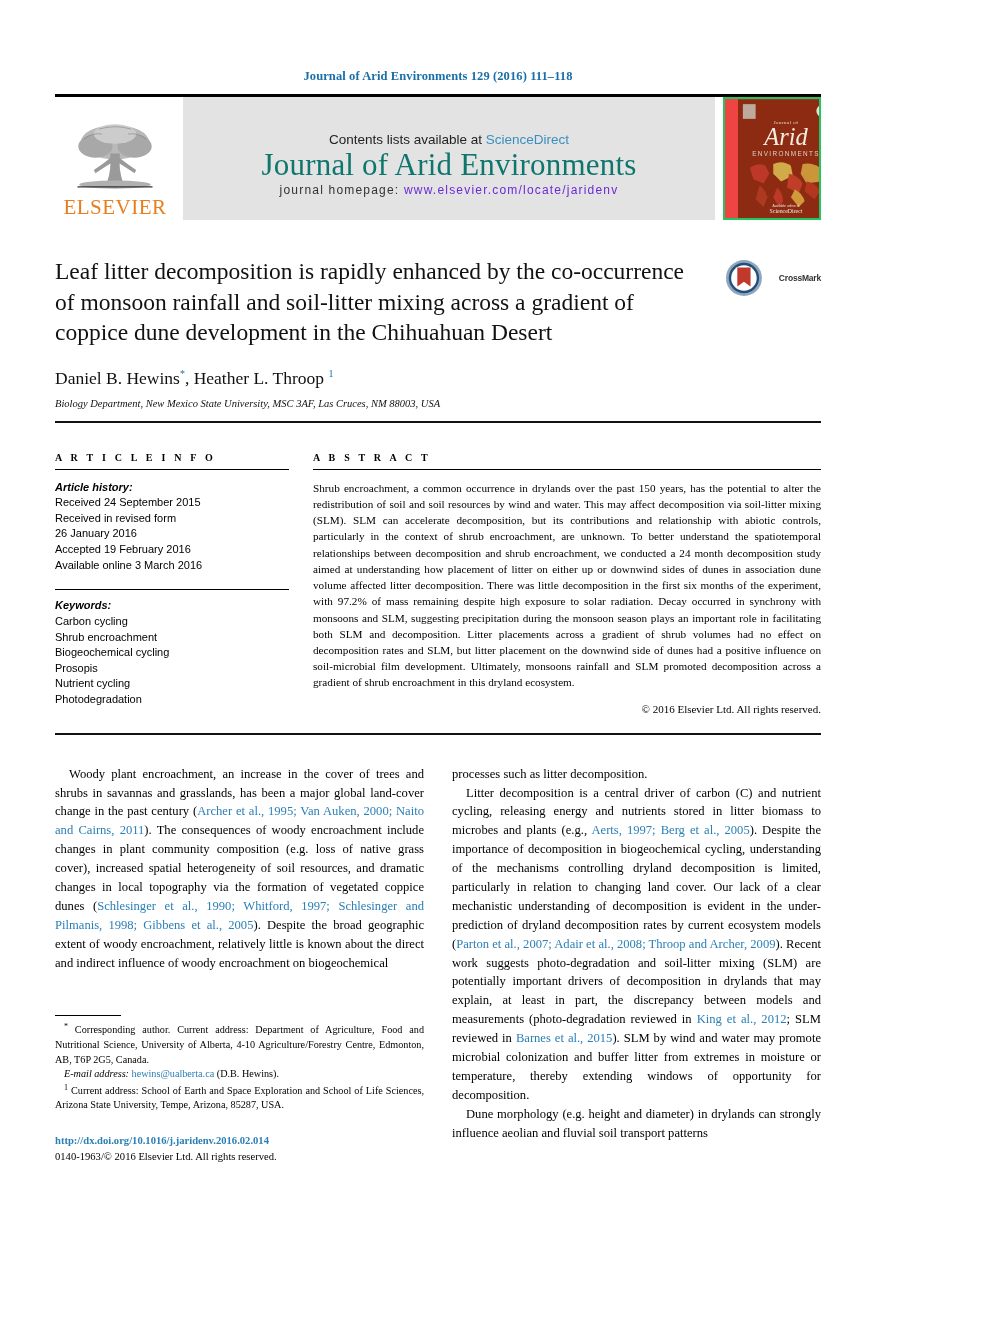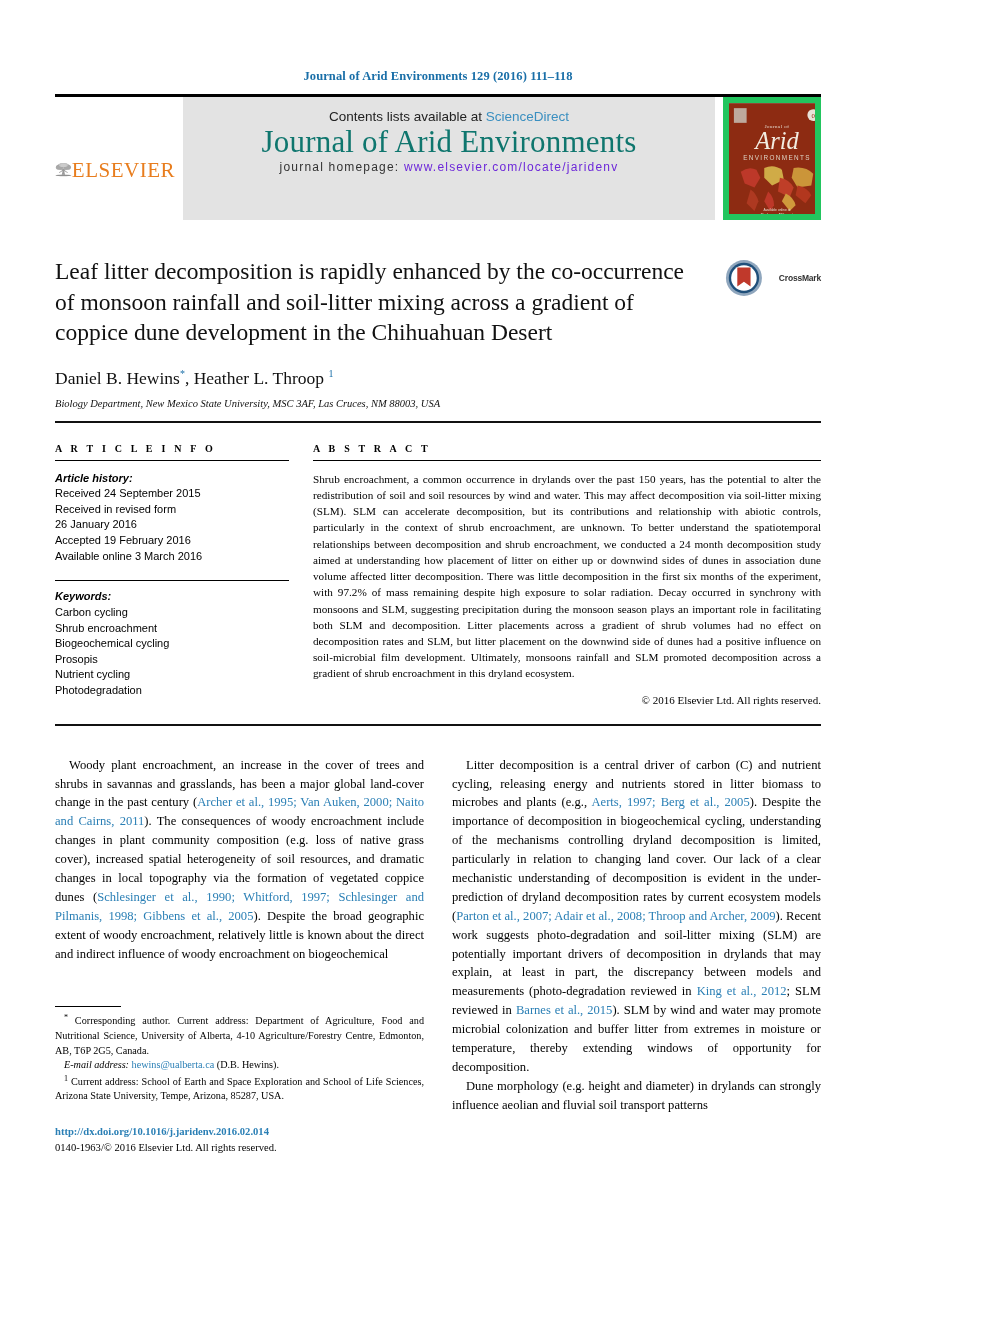--- a/index.html
+++ b/index.html
@@ -41,21 +41,21 @@
   .masthead {
     display: flex;
     align-items: stretch;
     margin: 0 55px;
     height: 123px;
   }
   .elsevier-logo {
     width: 120px;
     flex: 0 0 120px;
     display: flex;
-    flex-direction: row;
+    flex-direction: column;
     align-items: center;
     justify-content: flex-end;
     padding-bottom: 2px;
     box-sizing: border-box;
     margin-top: 24px;
   }
   .elsevier-tree {
     width: 100px;
     height: 92px;
     display: block;
@@ -66,23 +66,23 @@
     letter-spacing: 0.5px;
     color: #E87D1E;
     line-height: 1;
     margin-top: 1px;
   }
   .masthead-center {
     flex: 1 1 auto;
     background: #e3e3e3;
     display: flex;
     flex-direction: column;
-    justify-content: flex-start;
+    justify-content: center;
     align-items: center;
-    padding: 12px 0 12px 0;
+    padding: 24px 0 12px 0;
     box-sizing: border-box;
     margin: 0 8px;
   }
   .contents-line {
     font-family: "Liberation Sans", sans-serif;
     font-size: 13.5px;
     color: #222;
   }
   .contents-line .sd {
     color: #3a8fc0;
@@ -98,25 +98,26 @@
     font-size: 12px;
     color: #333;
     letter-spacing: 1.2px;
   }
   .homepage-line .url {
     color: #6d28d9;
   }
   .cover-thumb {
     width: 98px;
     flex: 0 0 98px;
-    border: 6px solid #22c55e;
-    box-sizing: border-box;
-    background: #a3a3a3;
+    border: 2px solid #22c55e;
+    box-sizing: border-box;
+    background: #ef4444;
     position: relative;
     overflow: hidden;
+    padding-left: 13px;
   }
 
   
   .title-wrap {
     margin: 36px 55px 0 55px;
     display: flex;
     align-items: flex-start;
   }
   .title-text {
     flex: 1 1 auto;
@@ -166,21 +167,21 @@
   }
 
   .rule-thick {
     border-top: 2px solid #111;
     margin: 12px 55px 0 55px;
   }
 
   
   .info-abstract {
     display: flex;
-    margin: 20px 55px 0 55px;
+    margin: 29px 55px 0 55px;
   }
   .col-info {
     flex: 0 0 258px;
     width: 258px;
     padding-right: 24px;
     box-sizing: border-box;
   }
   .col-abstract {
     flex: 1 1 auto;
     box-sizing: border-box;
@@ -434,18 +435,19 @@
         <p class="fn"><span class="em">E-mail address:</span> <span class="ref">hewins@ualberta.ca</span><span> (D.B. Hewins).</span></p>
         <p class="fn"><sup>1</sup><span> Current address: School of Earth and Space Exploration and School of Life Sciences, Arizona State University, Tempe, Arizona, 85287, USA.</span></p>
         <div class="doi-block">
           <div class="doi-link">http://dx.doi.org/10.1016/j.jaridenv.2016.02.014</div>
           <div class="issn">0140-1963/© 2016 Elsevier Ltd. All rights reserved.</div>
         </div>
       </div>
     </div>
 
     <div class="bcol">
+      <p class="para noindent">processes such as litter decomposition.</p>
       <p class="para"><span>Litter decomposition is a central driver of carbon (C) and nutrient cycling, releasing energy and nutrients stored in litter biomass to microbes and plants (e.g., </span><span class="ref">Aerts, 1997; Berg et al., 2005</span><span>). Despite the importance of decomposition in biogeochemical cycling, understanding of the mechanisms controlling dryland decomposition is limited, particularly in relation to changing land cover. Our lack of a clear mechanistic understanding of decomposition is evident in the under-prediction of dryland decomposition rates by current ecosystem models (</span><span class="ref">Parton et al., 2007; Adair et al., 2008; Throop and Archer, 2009</span><span>). Recent work suggests photo-degradation and soil-litter mixing (SLM) are potentially important drivers of decomposition in drylands that may explain, at least in part, the discrepancy between models and measurements (photo-degradation reviewed in </span><span class="ref">King et al., 2012</span><span>; SLM reviewed in </span><span class="ref">Barnes et al., 2015</span><span>). SLM by wind and water may promote microbial colonization and buffer litter from extremes in moisture or temperature, thereby extending windows of opportunity for decomposition.</span></p>
       <p class="para">Dune morphology (e.g. height and diameter) in drylands can strongly influence aeolian and fluvial soil transport patterns</p>
     </div>
   </div>
 
 </div>
 
 </body></html>

